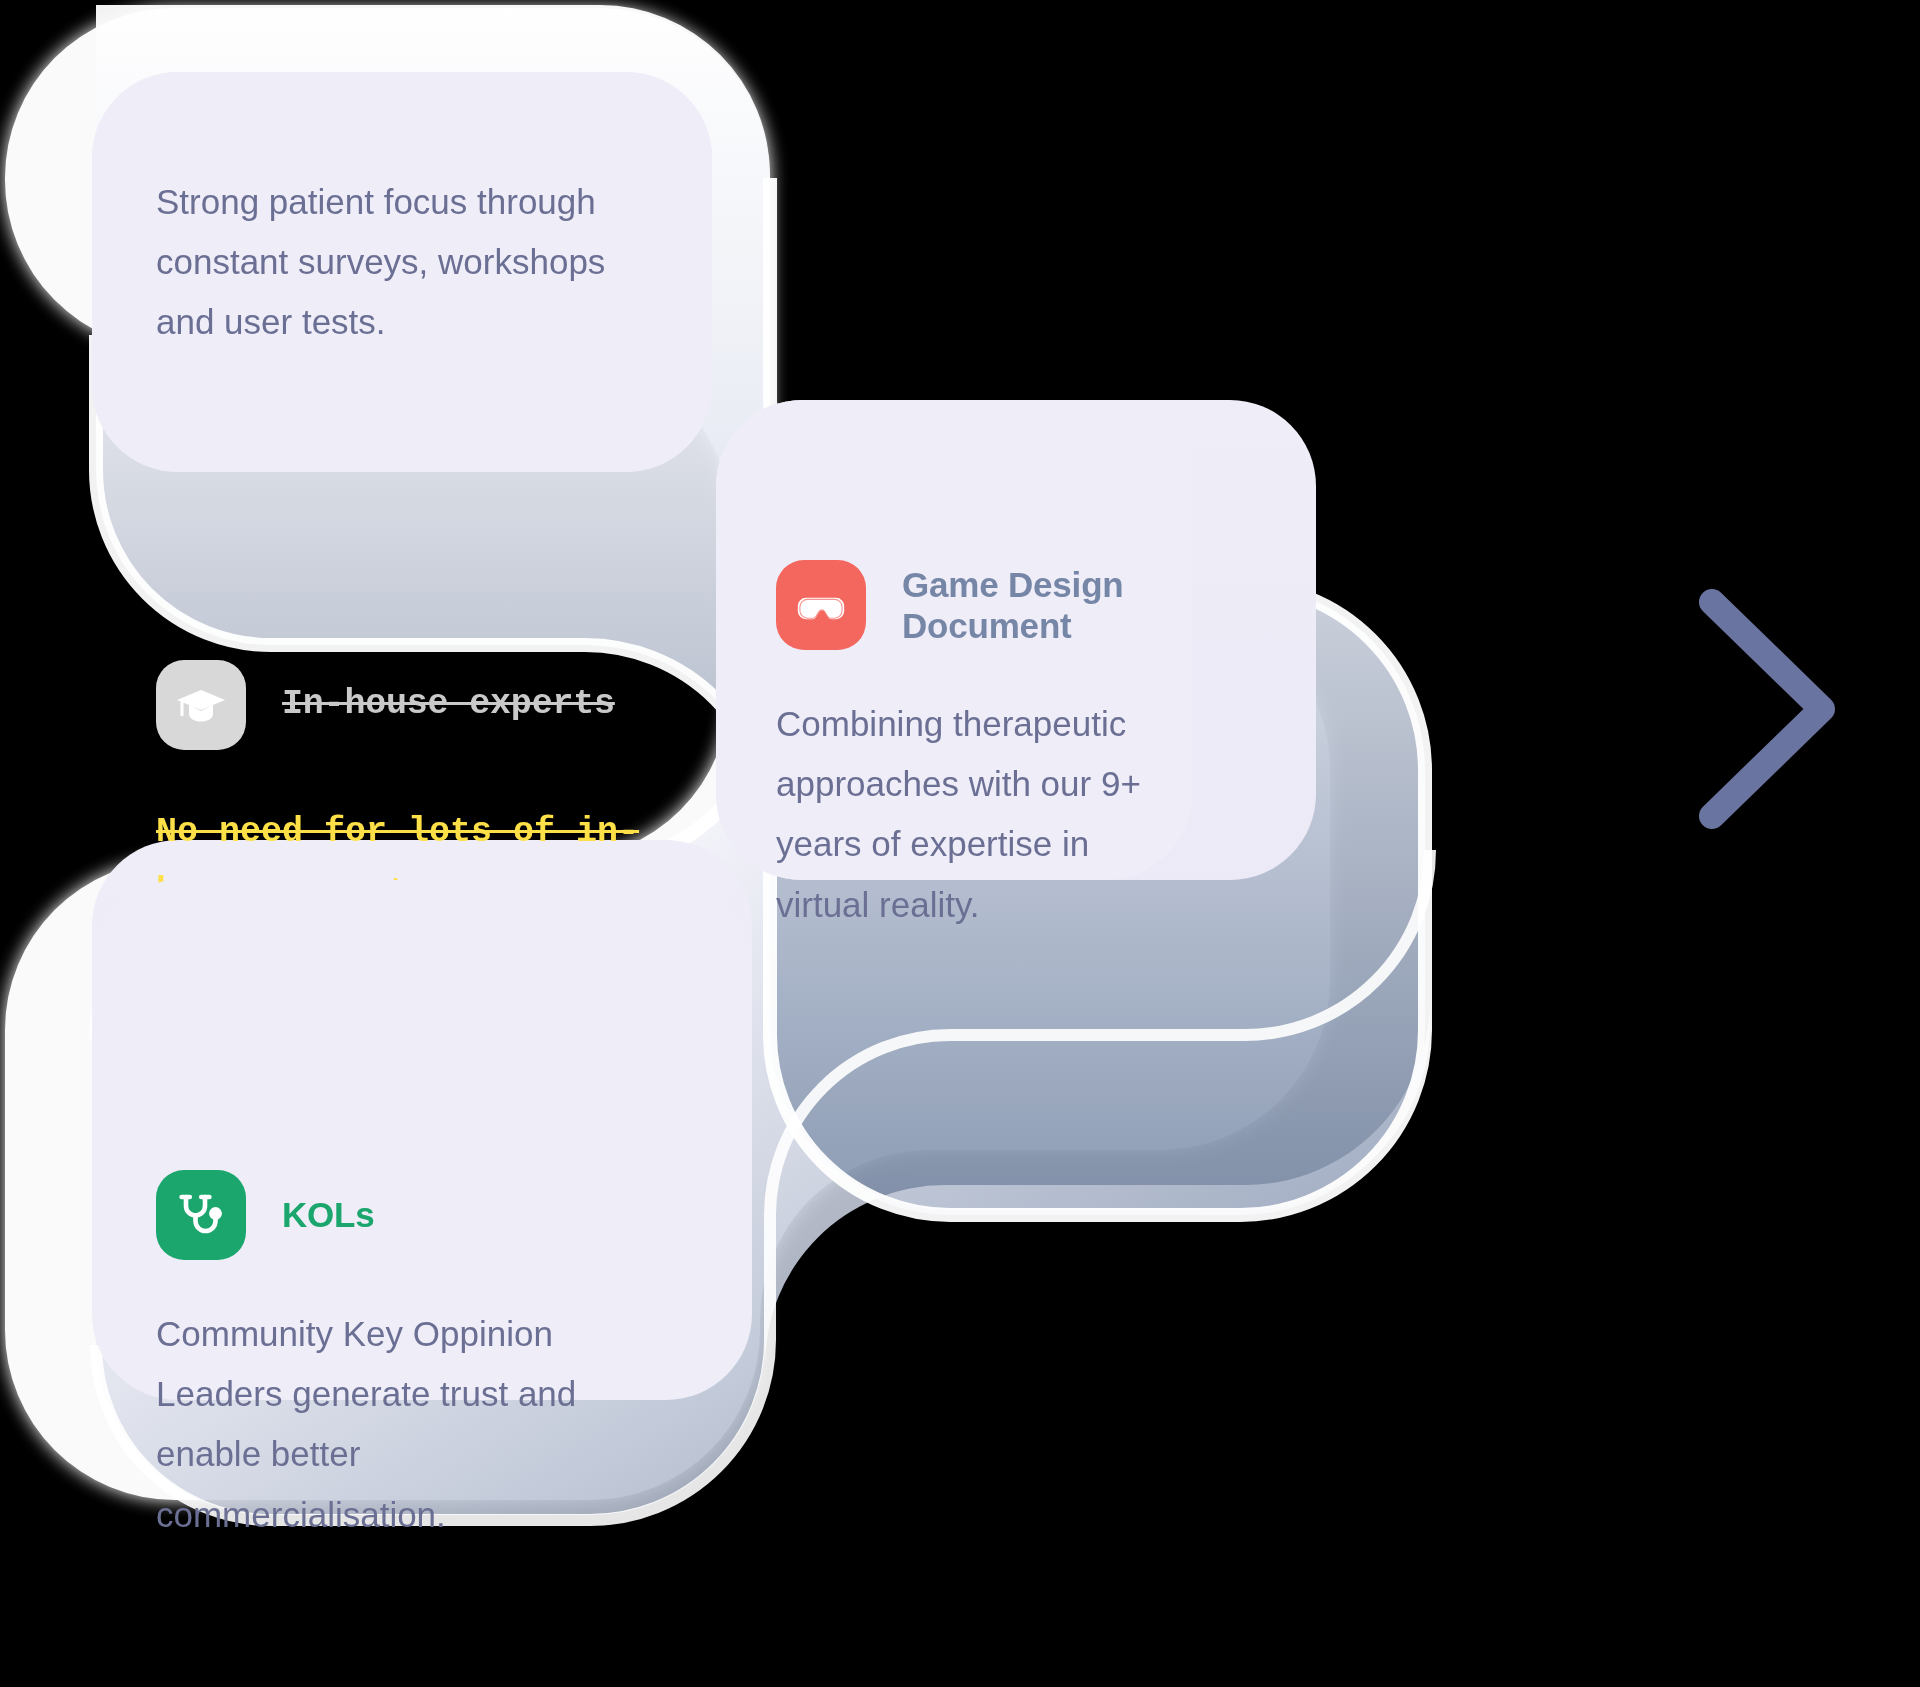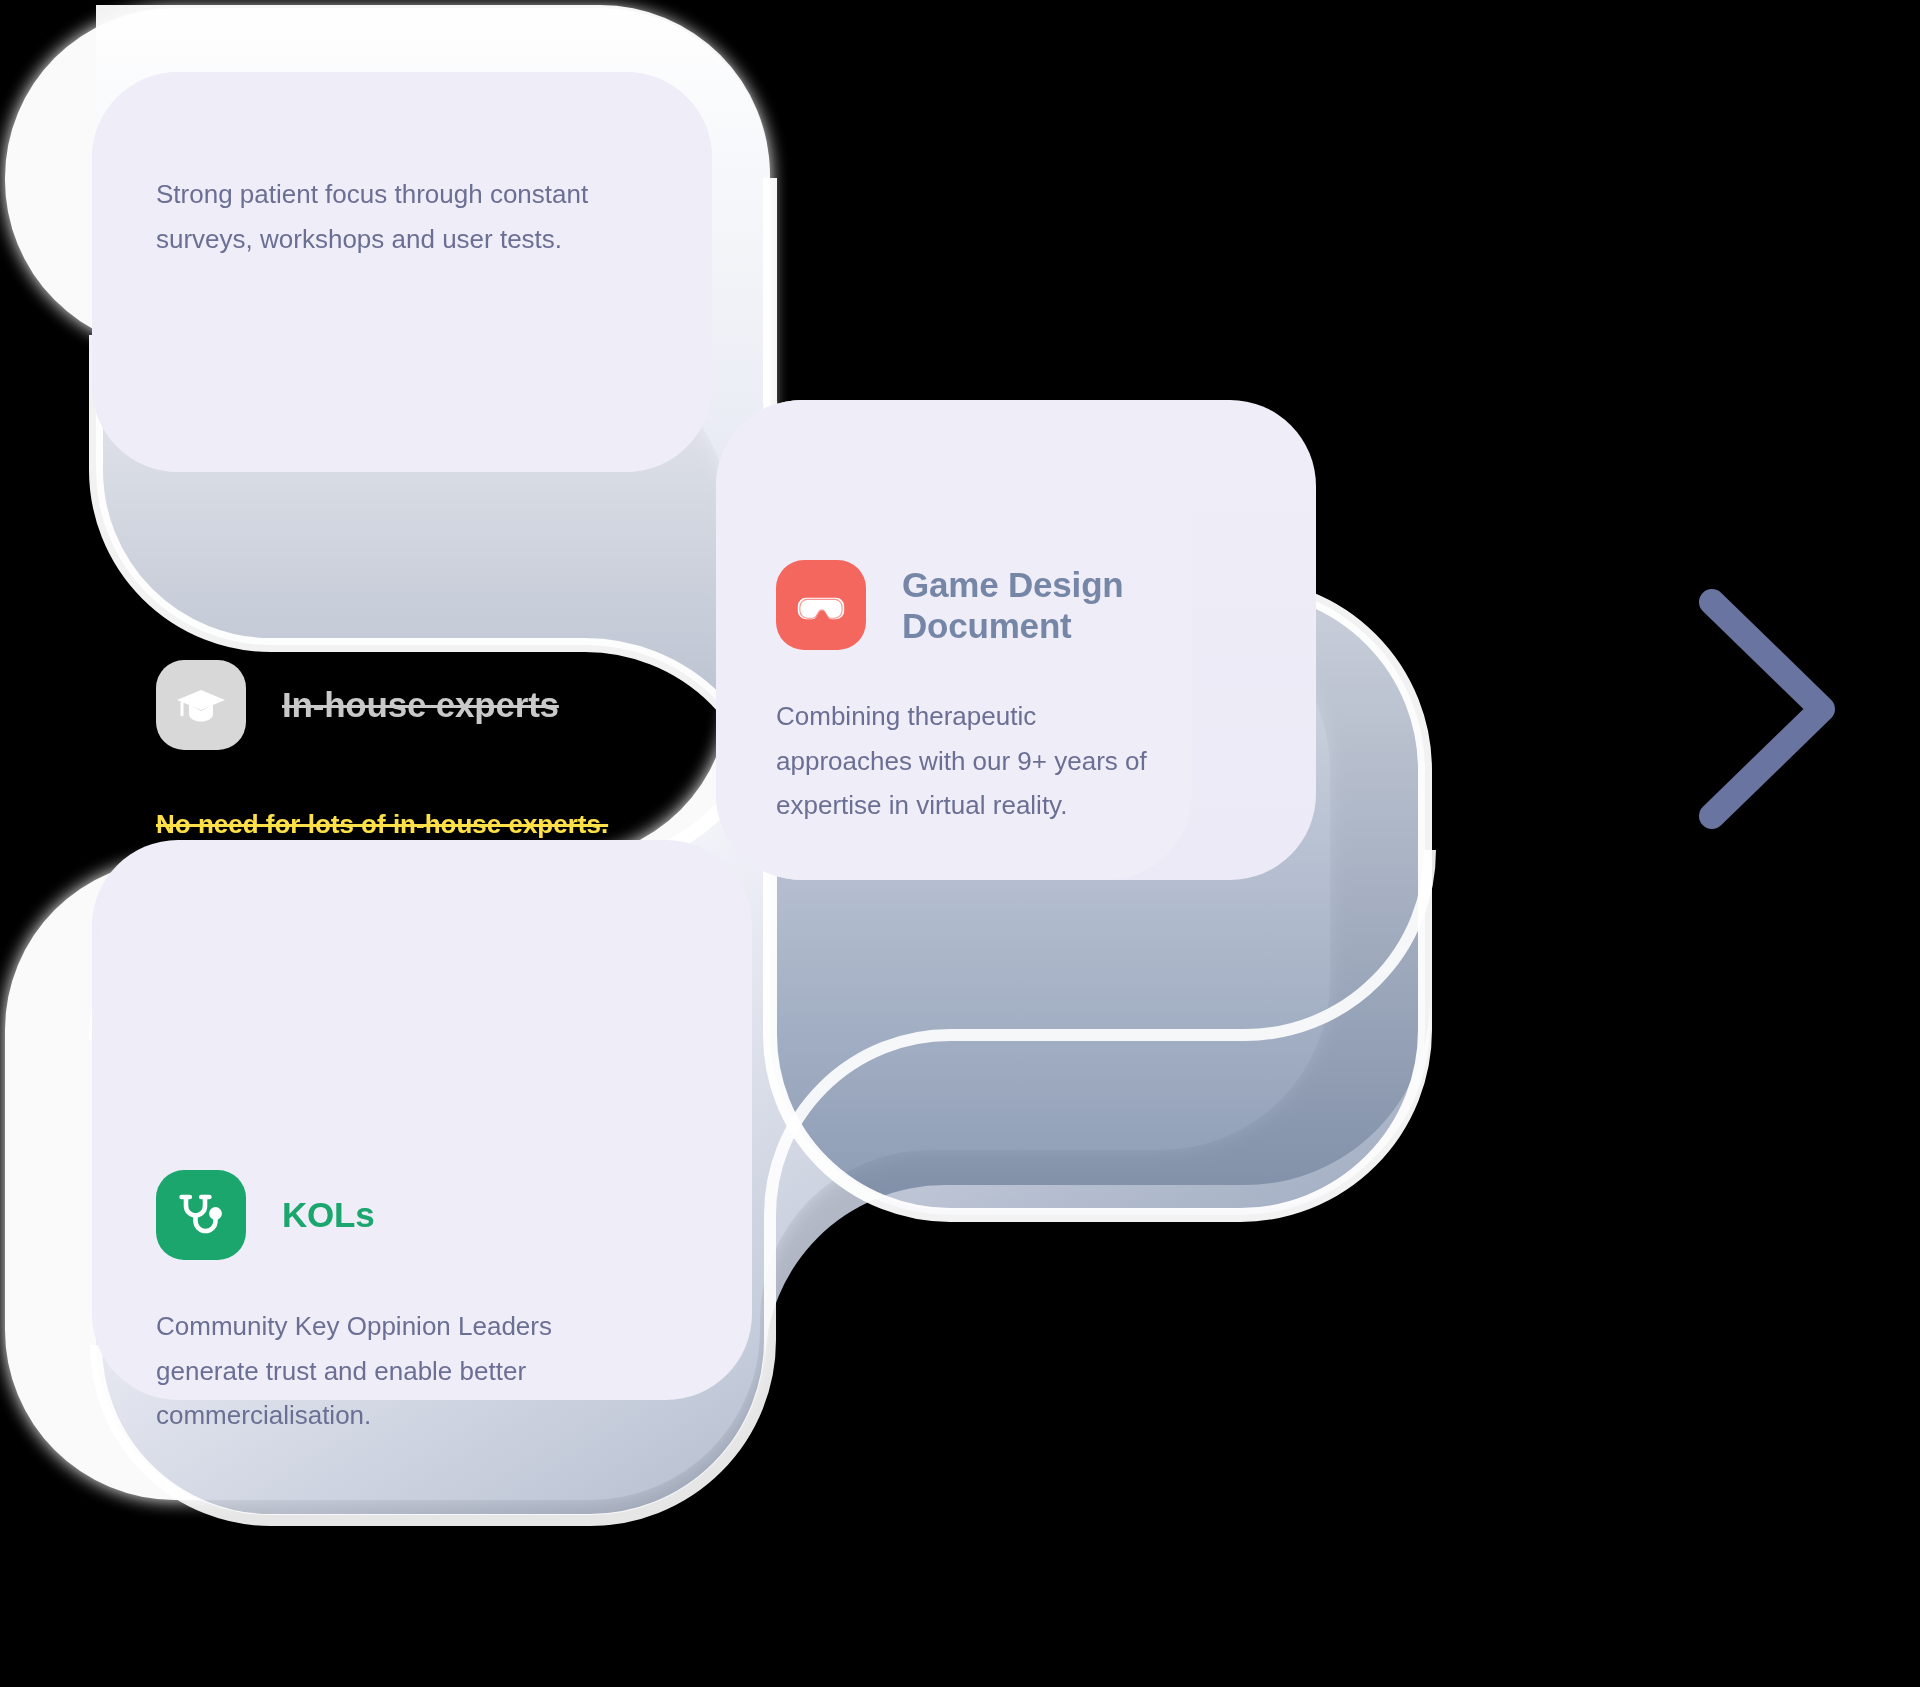--- a/index.html
+++ b/index.html
@@ -63,29 +63,30 @@
   .card-title {
     font-size: 35px;
     font-weight: bold;
     line-height: 1.18;
     letter-spacing: -0.2px;
     white-space: pre-line;
   }
 
   .card-body {
     margin-top: 44px;
-    font-size: 26px;
+    font-size: 35px;
     line-height: 1.72;
     color: #6b6f93;
     max-width: 470px;
   }
 
   .strike {
     text-decoration: line-through;
     text-decoration-thickness: 3px;
+    font-family: Liberation Mono, monospace;
   }
 
   
   #card-community   { left: 92px;  top: 72px;   width: 620px; height: 400px; }
   #card-experts     { left: 156px; top: 660px;  width: 600px; height: 260px; }
   #card-gamedesign  { left: 716px; top: 400px;  width: 476px; height: 480px;
                       padding: 160px 36px 60px 60px; }
   #card-kols        { left: 92px;  top: 840px;  width: 660px; height: 520px;
                       padding: 290px 64px 60px 64px; margin-top: 40px; }
 

